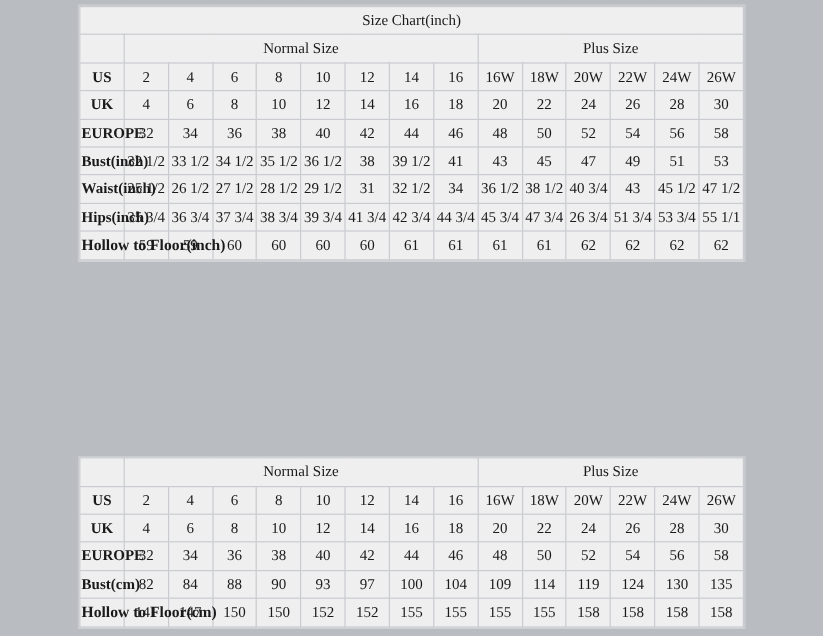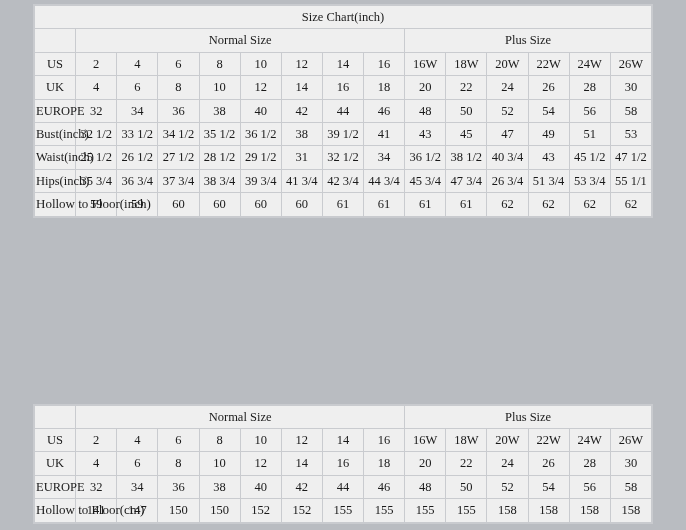--- a/index.html
+++ b/index.html
@@ -17,21 +17,21 @@
   .page {
     width: 686px;
     height: 530px;
     display: flex;
     flex-direction: column;
     justify-content: space-between;
     box-sizing: border-box;
     padding: 4px 0 6px 0;
   }
   .chart-block {
-    width: 620px;
+    width: 556px;
     margin: 0 auto;
     background: #efefef;
     border: 1px solid #c9cbcf;
     box-sizing: border-box;
   }
   table.size-table {
     width: 100%;
     border-collapse: collapse;
     table-layout: fixed;
   }
@@ -51,20 +51,21 @@
     border-right: none;
     border-top: none;
   }
   td.group-cell {
     font-size: 14px;
     padding: 4px 0;
   }
   td.rowlabel {
     font-size: 13.5px;
     padding: 5px 2px;
+    font-weight: bold;
   }
   td.rowlabel.wide {
     font-size: 13px;
   }
   td.blank {
     background: #efefef;
   }
   .val-small {
     font-size: 11.5px;
     margin-left: 16px;
@@ -260,20 +261,37 @@
             <td>44</td>
             <td>46</td>
             <td>48</td>
             <td>50</td>
             <td>52</td>
             <td>54</td>
             <td>56</td>
             <td>58</td>
           </tr>
           <tr>
+            <td class="rowlabel">Bust(cm)</td>
+            <td>82</td>
+            <td>84</td>
+            <td>88</td>
+            <td>90</td>
+            <td>93</td>
+            <td>97</td>
+            <td>100</td>
+            <td>104</td>
+            <td>109</td>
+            <td>114</td>
+            <td>119</td>
+            <td>124</td>
+            <td>130</td>
+            <td>135</td>
+          </tr>
+          <tr>
             <td class="rowlabel wide">Hollow to Floor(cm)</td>
             <td>141</td>
             <td>147</td>
             <td>150</td>
             <td>150</td>
             <td>152</td>
             <td>152</td>
             <td>155</td>
             <td>155</td>
             <td>155</td>

